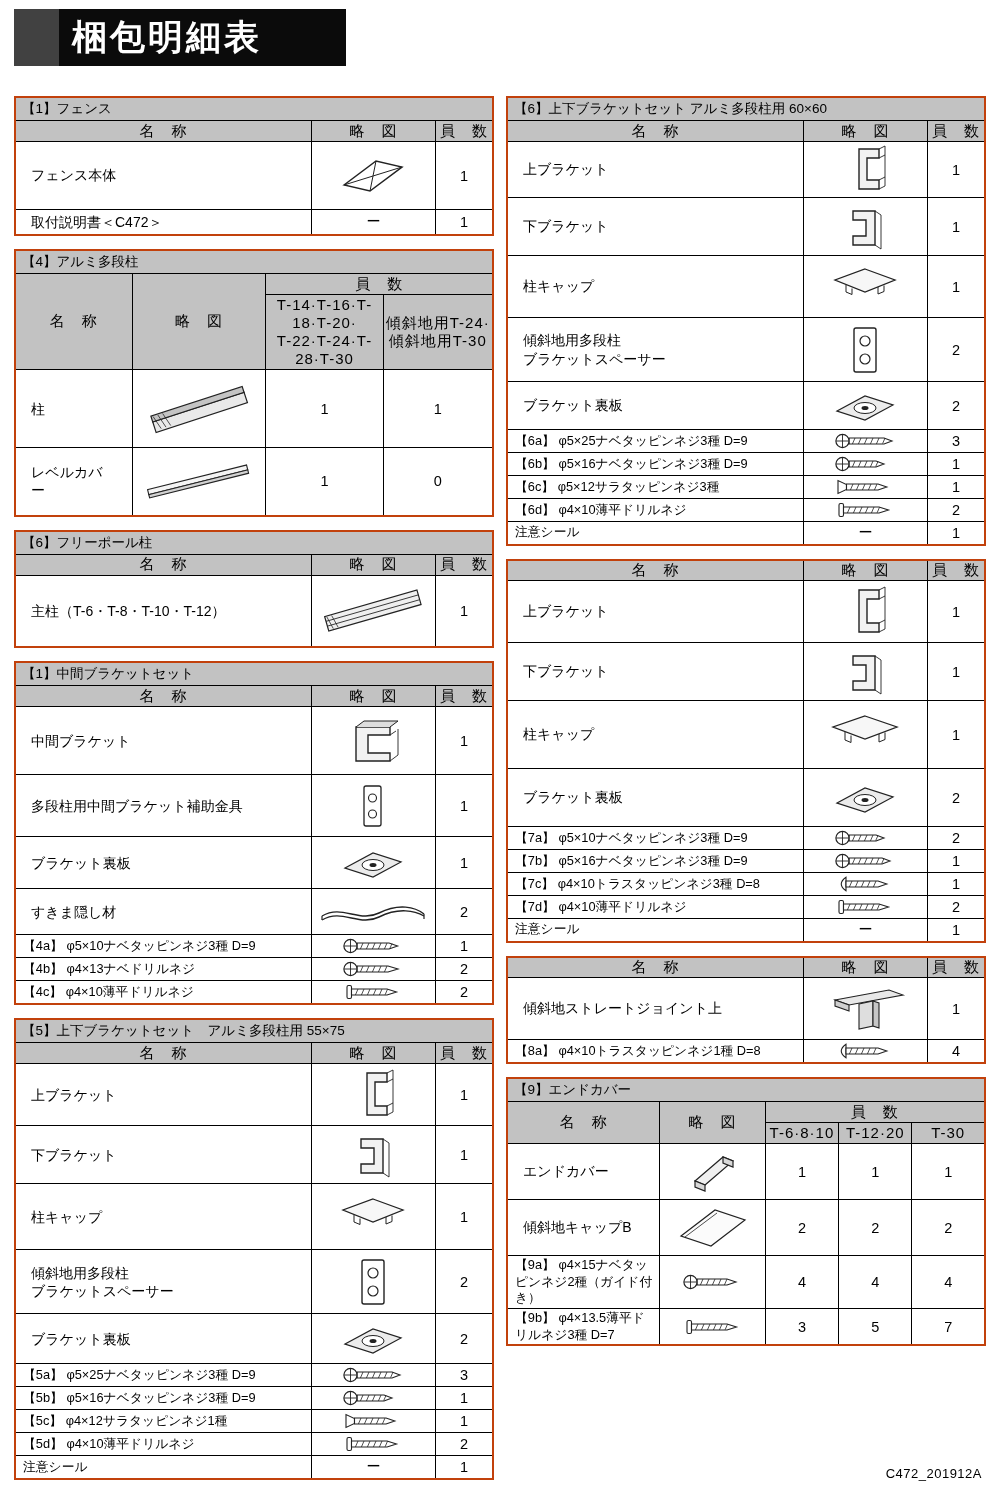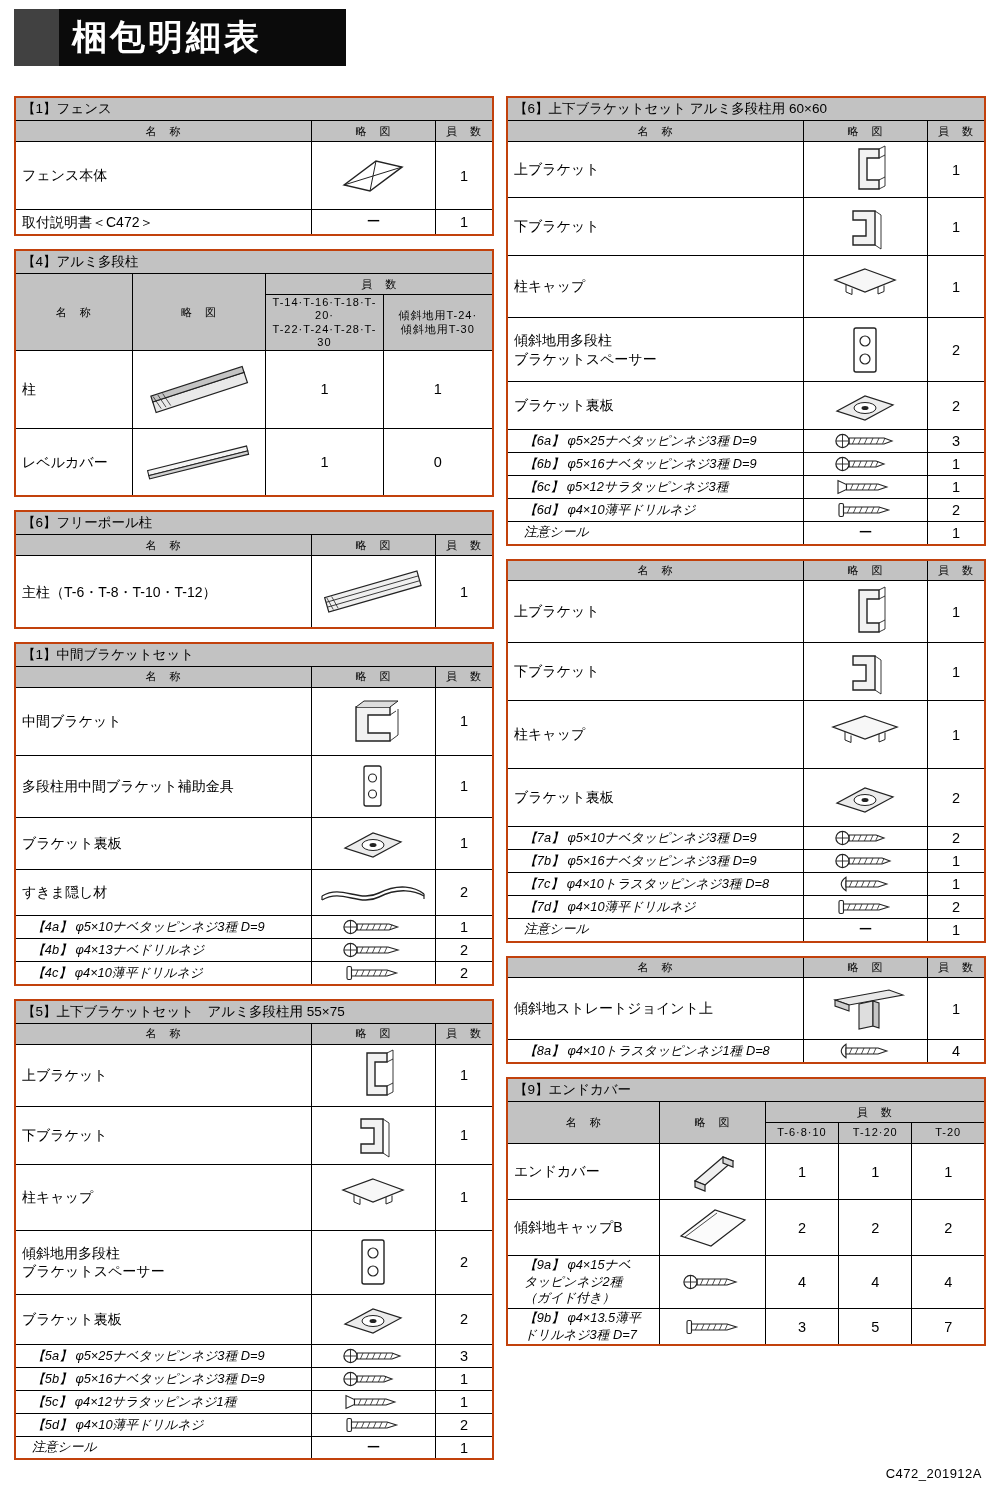--- a/index.html
+++ b/index.html
@@ -18,27 +18,27 @@
   .titlebar-main h1 { color:#fff; font-size:35px; font-weight:700; letter-spacing:3px; padding-left:13px; white-space:nowrap; }
 
   
   .columns { display:flex; gap:12px; align-items:flex-start; }
   .col { flex:0 0 480px; width:480px; }
 
   
   table.parts { width:100%; border-collapse:collapse; table-layout:fixed; margin-bottom:13px; border:2px solid #c2410c; }
   table.parts td, table.parts th { border:1px solid #000; vertical-align:middle; }
   tr.title-row td { background:#c2c2c2; font-size:13.5px; height:22px; padding:2px 6px; white-space:pre-line; }
-  tr.head-row th { background:#c2c2c2; font-weight:400; font-size:11px; height:21px; text-align:center; letter-spacing:1px; }
+  tr.head-row th { background:#c2c2c2; font-weight:400; font-size:15px; height:21px; text-align:center; letter-spacing:1px; }
   th.subh { font-size:10.5px; line-height:1.2; white-space:pre-line; padding:1px 1px; height:30px; letter-spacing:0; font-weight:400; background:#c2c2c2; }
-  td.name { font-size:14px; padding:3px 6px; white-space:pre-line; line-height:1.3; text-align:left; }
+  td.name { font-size:14px; padding:3px 15px; white-space:pre-line; line-height:1.3; text-align:left; }
   td.diag { text-align:center; padding:1px; font-size:14px; }
   td.qty  { text-align:center; font-size:14.5px; }
   tr.small { height:23px; }
-  tr.small td.name { font-size:12.8px; padding:1px 16px;font-style:italic; }
+  tr.small td.name { font-size:12.8px; padding:1px 7px; }
   tr.small td.diag svg { display:block; margin:0 auto; }
   td.diag svg { vertical-align:middle; }
 
   .h78{height:78px}.h72{height:72px}.h68{height:68px}.h66{height:66px}.h64{height:64px}
   .h62{height:62px}.h58{height:58px}.h56{height:56px}.h52{height:52px}.h50{height:50px}
   .h48{height:48px}.h46{height:46px}.h24{height:24px}
 
   .footer-code { position:absolute; right:18px; bottom:10px; font-size:13px; letter-spacing:.5px; }
 </style>
 </head>
@@ -678,21 +678,21 @@
           <td colspan="5">【9】エンドカバー</td>
         </tr>
         <tr class="head-row">
           <th rowspan="2">名　称</th>
           <th rowspan="2">略　図</th>
           <th colspan="3">員　数</th>
         </tr>
         <tr class="head-row">
           <th class="subh">T-6·8·10</th>
           <th class="subh">T-12·20</th>
-          <th class="subh">T-20</th>
+          <th class="subh">T-30</th>
         </tr>
         <tr class="h56">
           <td class="name">エンドカバー</td>
           <td class="diag">
             <svg viewBox="0 0 72 50" width="72" height="50">
                   <polygon points="18,34 46,10 56,14 28,38" fill="#f0f0f0" stroke="#222" stroke-width="1.2"></polygon>
                   <polygon points="18,34 18,40 28,44 28,38" fill="#d8d8d8" stroke="#222" stroke-width="1.2"></polygon>
                   <polygon points="46,10 46,16 56,20 56,14" fill="#d8d8d8" stroke="#222" stroke-width="1.2"></polygon>
                 </svg>
           </td>

